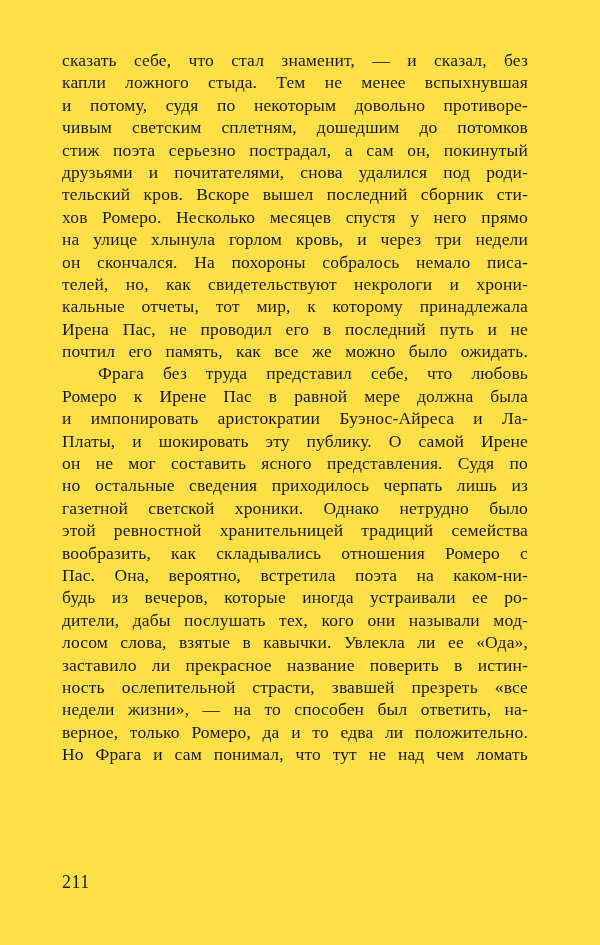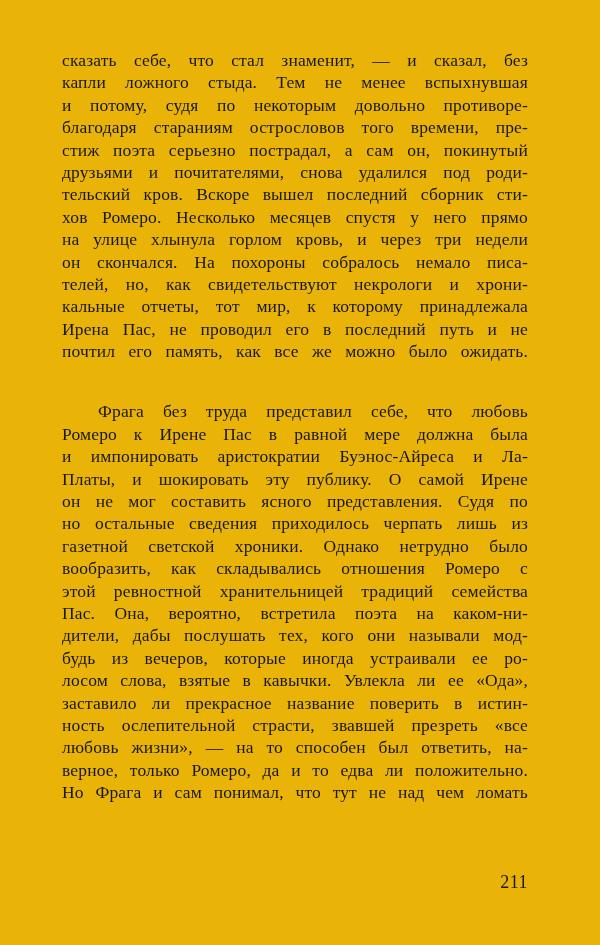--- a/index.html
+++ b/index.html
@@ -4,21 +4,21 @@
 <style>
   html, body {
     margin: 0;
     padding: 0;
     background: #ffffff;
   }
   .page {
     position: relative;
     width: 600px;
     height: 945px;
-    background: #eab308;
+    background: #fde047;
     overflow: hidden;
     font-family: "Liberation Serif", "DejaVu Serif", serif;
     color: #181818;
   }
   .text-block {
     position: absolute;
     left: 62px;
     top: 49px;
     width: 466px;
   }
@@ -27,65 +27,64 @@
     line-height: 22.4px;
     height: 22.4px;
     overflow: hidden;
     text-align: justify;
     text-align-last: justify;
     letter-spacing: 0.15px;
     white-space: normal;
   }
   .line.indent {
     padding-left: 36px;
-    margin-top: 38px;
   }
   .page-number {
     position: absolute;
     left: 62px;
     width: 466px;
     top: 872px;
-    text-align: right;
+    text-align: left;
     font-size: 18px;
     letter-spacing: 0.5px;
     color: #181818;
   }
 </style>
 </head>
 <body>
 
 <div class="page">
   <div class="text-block">
     <div class="line">сказать себе, что стал знаменит, — и сказал, без</div>
     <div class="line">капли ложного стыда. Тем не менее вспыхнувшая</div>
     <div class="line">и потому, судя по некоторым довольно противоре-</div>
-    <div class="line">благодаря стараниям острословов того времени, пре-</div>
+    <div class="line">чивым светским сплетням, дошедшим до потомков</div>
     <div class="line">стиж поэта серьезно пострадал, а сам он, покинутый</div>
     <div class="line">друзьями и почитателями, снова удалился под роди-</div>
     <div class="line">тельский кров. Вскоре вышел последний сборник сти-</div>
     <div class="line">хов Ромеро. Несколько месяцев спустя у него прямо</div>
     <div class="line">на улице хлынула горлом кровь, и через три недели</div>
     <div class="line">он скончался. На похороны собралось немало писа-</div>
     <div class="line">телей, но, как свидетельствуют некрологи и хрони-</div>
     <div class="line">кальные отчеты, тот мир, к которому принадлежала</div>
     <div class="line">Ирена Пас, не проводил его в последний путь и не</div>
     <div class="line">почтил его память, как все же можно было ожидать.</div>
     <div class="line indent">Фрага без труда представил себе, что любовь</div>
     <div class="line">Ромеро к Ирене Пас в равной мере должна была</div>
     <div class="line">и импонировать аристократии Буэнос-Айреса и Ла-</div>
     <div class="line">Платы, и шокировать эту публику. О самой Ирене</div>
     <div class="line">он не мог составить ясного представления. Судя по</div>
     <div class="line">но остальные сведения приходилось черпать лишь из</div>
     <div class="line">газетной светской хроники. Однако нетрудно было</div>
+    <div class="line">этой ревностной хранительницей традиций семейства</div>
     <div class="line">вообразить, как складывались отношения Ромеро с</div>
-    <div class="line">этой ревностной хранительницей традиций семейства</div>
     <div class="line">Пас. Она, вероятно, встретила поэта на каком-ни-</div>
+    <div class="line">будь из вечеров, которые иногда устраивали ее ро-</div>
     <div class="line">дители, дабы послушать тех, кого они называли мод-</div>
-    <div class="line">будь из вечеров, которые иногда устраивали ее ро-</div>
     <div class="line">лосом слова, взятые в кавычки. Увлекла ли ее «Ода»,</div>
     <div class="line">заставило ли прекрасное название поверить в истин-</div>
     <div class="line">ность ослепительной страсти, звавшей презреть «все</div>
-    <div class="line">любовь жизни», — на то способен был ответить, на-</div>
+    <div class="line">недели жизни», — на то способен был ответить, на-</div>
     <div class="line">верное, только Ромеро, да и то едва ли положительно.</div>
     <div class="line">Но Фрага и сам понимал, что тут не над чем ломать</div>
   </div>
   <div class="page-number">211</div>
 </div>
 
 </body></html>

